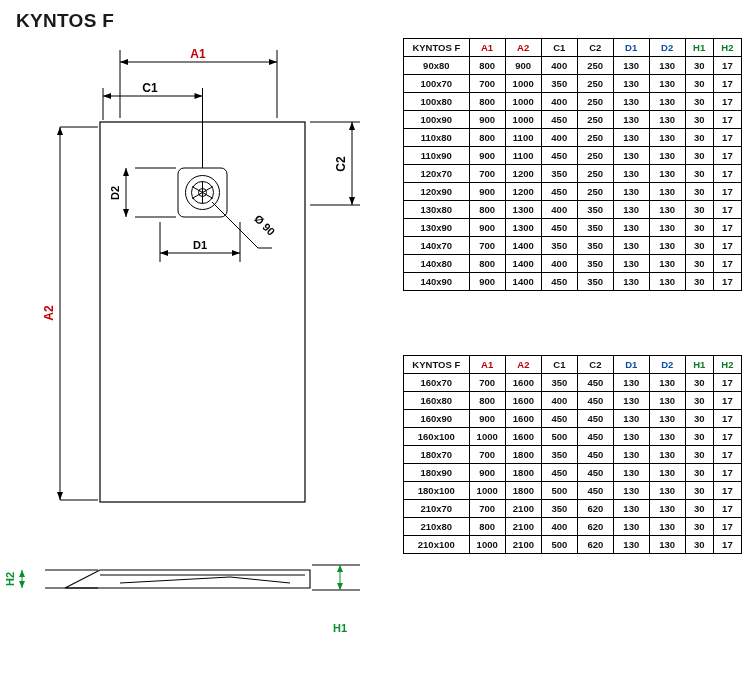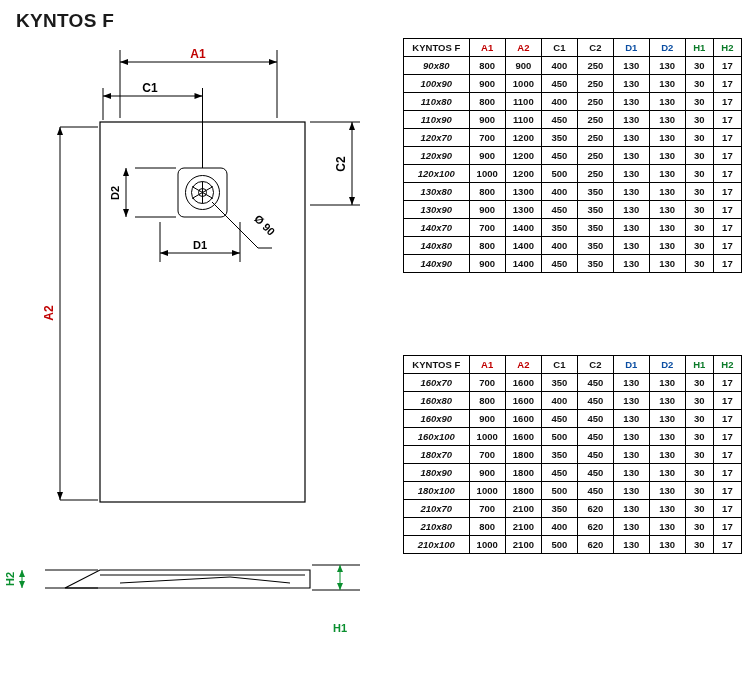--- a/index.html
+++ b/index.html
@@ -29,21 +29,21 @@
   }
   table.spec th, table.spec td{
     border:1px solid #000;
     text-align:center;
     padding:0;
     height:17px;
     line-height:17px;
     font-weight:bold;
   }
   table.spec th{font-size:9.5px;}
-  table.spec td.model{width:66px;font-style:italic;}
+  table.spec td.model{width:66px;}
   table.spec td.num{width:36px;}
   table.spec td.h1{width:28px;margin-top:15px;}
   table.spec td.h2{width:28px;}
   table.spec th.model{width:66px;}
   table.spec th.num{width:36px;color:#0b4ea2;}
   table.spec th.a{color:#c00000;}
   table.spec th.c{color:#111;}
   table.spec th.h{color:#0a7a28;width:28px;}
   table.spec th.model{color:#111;}
 </style>
@@ -165,20 +165,42 @@
           <td class="num">800</td>
           <td class="num">900</td>
           <td class="num">400</td>
           <td class="num">250</td>
           <td class="num">130</td>
           <td class="num">130</td>
           <td class="h1">30</td>
           <td class="h2">17</td>
         </tr>
         <tr>
+          <td class="model">100x70</td>
+          <td class="num">700</td>
+          <td class="num">1000</td>
+          <td class="num">350</td>
+          <td class="num">250</td>
+          <td class="num">130</td>
+          <td class="num">130</td>
+          <td class="h1">30</td>
+          <td class="h2">17</td>
+        </tr>
+        <tr>
+          <td class="model">100x80</td>
+          <td class="num">800</td>
+          <td class="num">1000</td>
+          <td class="num">400</td>
+          <td class="num">250</td>
+          <td class="num">130</td>
+          <td class="num">130</td>
+          <td class="h1">30</td>
+          <td class="h2">17</td>
+        </tr>
+        <tr>
           <td class="model">100x90</td>
           <td class="num">900</td>
           <td class="num">1000</td>
           <td class="num">450</td>
           <td class="num">250</td>
           <td class="num">130</td>
           <td class="num">130</td>
           <td class="h1">30</td>
           <td class="h2">17</td>
         </tr>
@@ -213,31 +235,20 @@
           <td class="num">130</td>
           <td class="num">130</td>
           <td class="h1">30</td>
           <td class="h2">17</td>
         </tr>
         <tr>
           <td class="model">120x90</td>
           <td class="num">900</td>
           <td class="num">1200</td>
           <td class="num">450</td>
-          <td class="num">250</td>
-          <td class="num">130</td>
-          <td class="num">130</td>
-          <td class="h1">30</td>
-          <td class="h2">17</td>
-        </tr>
-        <tr>
-          <td class="model">120x100</td>
-          <td class="num">1000</td>
-          <td class="num">1200</td>
-          <td class="num">500</td>
           <td class="num">250</td>
           <td class="num">130</td>
           <td class="num">130</td>
           <td class="h1">30</td>
           <td class="h2">17</td>
         </tr>
         <tr>
           <td class="model">130x80</td>
           <td class="num">800</td>
           <td class="num">1300</td>

